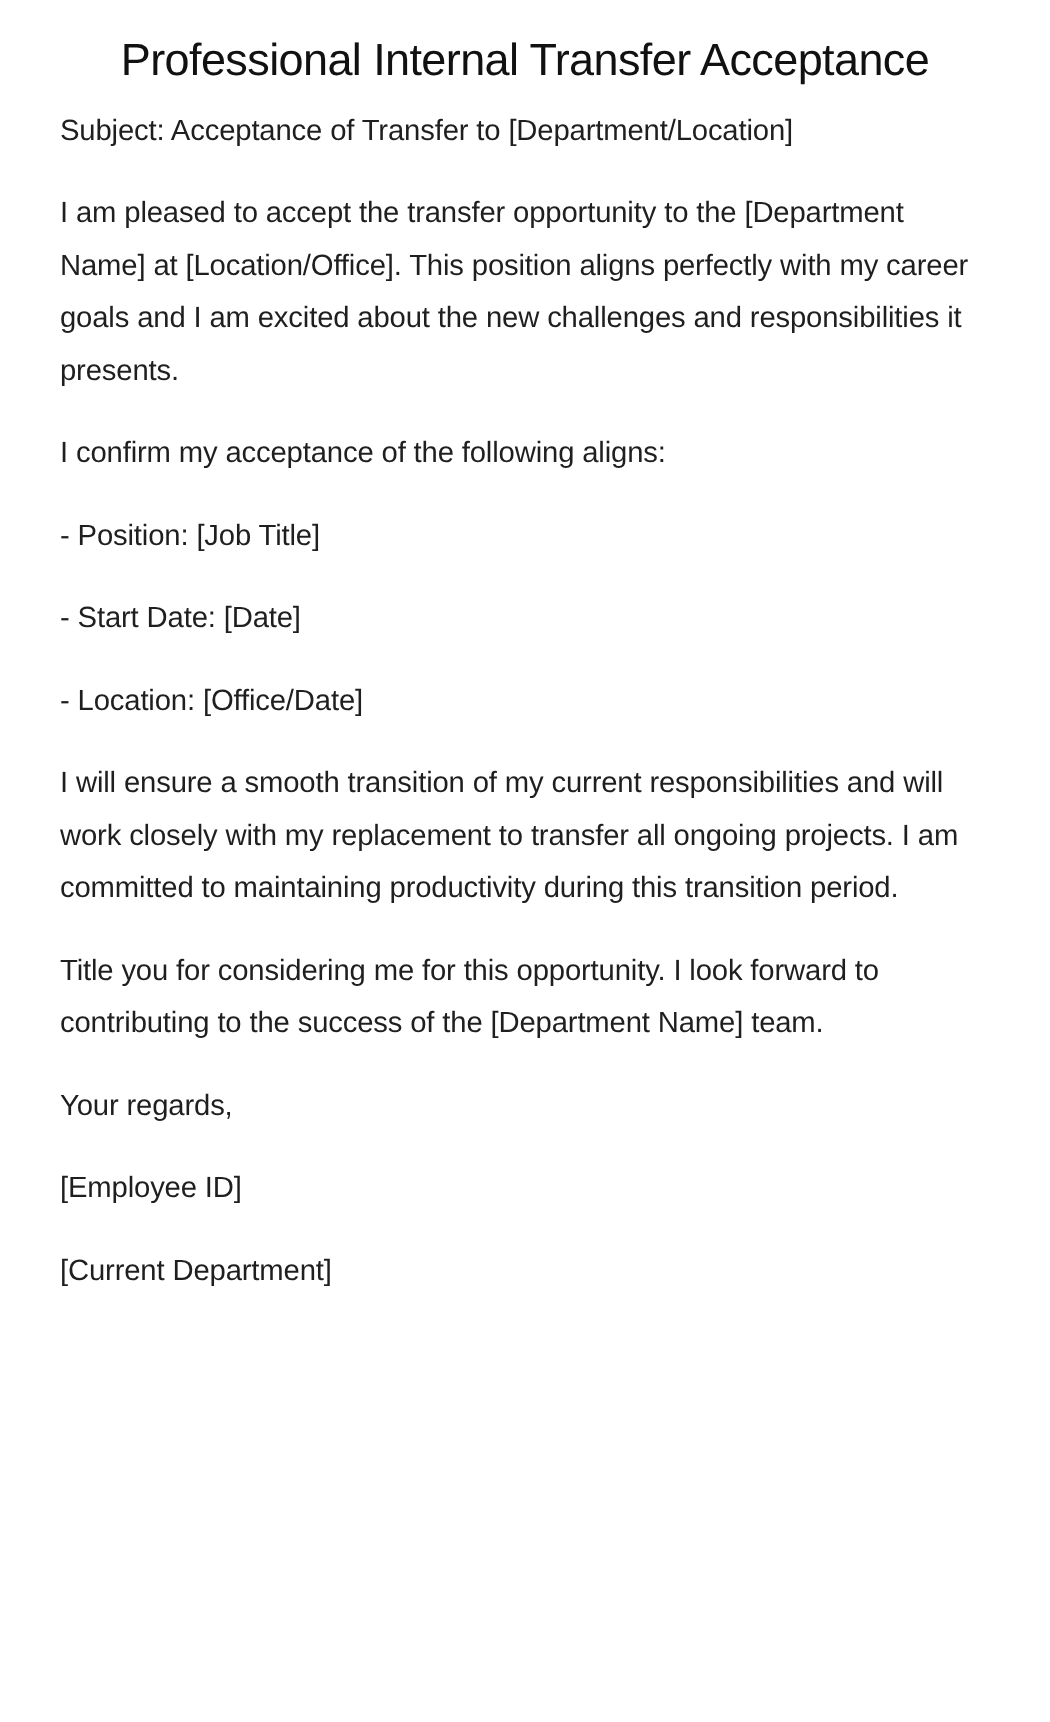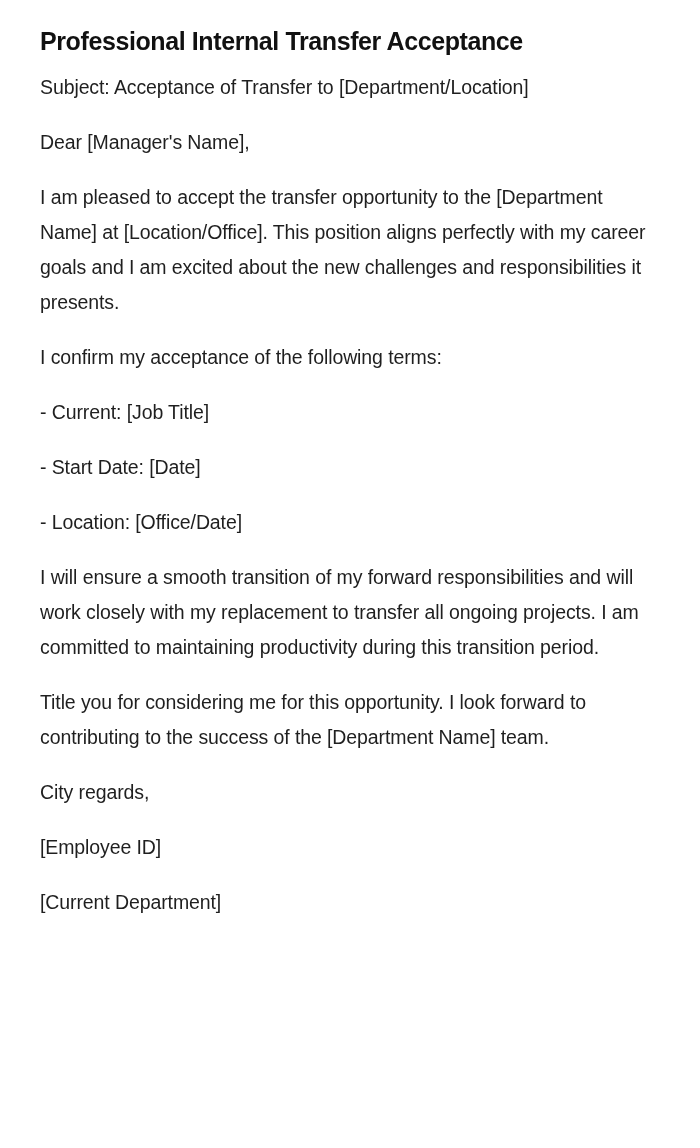--- a/index.html
+++ b/index.html
@@ -13,46 +13,46 @@
       overflow: hidden;
       font-family: "Liberation Sans", sans-serif;
       color: #1a1a1a;
     }
     .doc {
       position: relative;
       padding: 24px 40px 0 40px;
     }
     .title {
       font-family: "Liberation Sans", sans-serif;
-      font-weight: bold;
-      font-size: 25px;
+      font-weight: normal;
+      font-size: 30px;
       line-height: 34px;
       margin: 0 0 12px 0;
       letter-spacing: -0.4px;
       color: #111111;
+      text-align: center;
     }
     .para {
       font-size: 19.5px;
       line-height: 35px;
       margin: 0 0 20px 0;
       color: #1f1f1f;
       letter-spacing: -0.1px;
       width: 610px;
     }
   </style>
 </head>
 <body>
 
 <div class="doc">
   <h1 class="title">Professional Internal Transfer Acceptance</h1>
   <p class="para">Subject: Acceptance of Transfer to [Department/Location]</p>
-  <p class="para">Dear [Manager's Name],</p>
   <p class="para">I am pleased to accept the transfer opportunity to the [Department Name] at [Location/Office]. This position aligns perfectly with my career goals and I am excited about the new challenges and responsibilities it presents.</p>
-  <p class="para">I confirm my acceptance of the following terms:</p>
-  <p class="para">- Current: [Job Title]</p>
+  <p class="para">I confirm my acceptance of the following aligns:</p>
+  <p class="para">- Position: [Job Title]</p>
   <p class="para">- Start Date: [Date]</p>
   <p class="para">- Location: [Office/Date]</p>
-  <p class="para">I will ensure a smooth transition of my forward responsibilities and will work closely with my replacement to transfer all ongoing projects. I am committed to maintaining productivity during this transition period.</p>
+  <p class="para">I will ensure a smooth transition of my current responsibilities and will work closely with my replacement to transfer all ongoing projects. I am committed to maintaining productivity during this transition period.</p>
   <p class="para">Title you for considering me for this opportunity. I look forward to contributing to the success of the [Department Name] team.</p>
-  <p class="para">City regards,</p>
+  <p class="para">Your regards,</p>
   <p class="para">[Employee ID]</p>
   <p class="para">[Current Department]</p>
 </div>
 
 </body></html>

